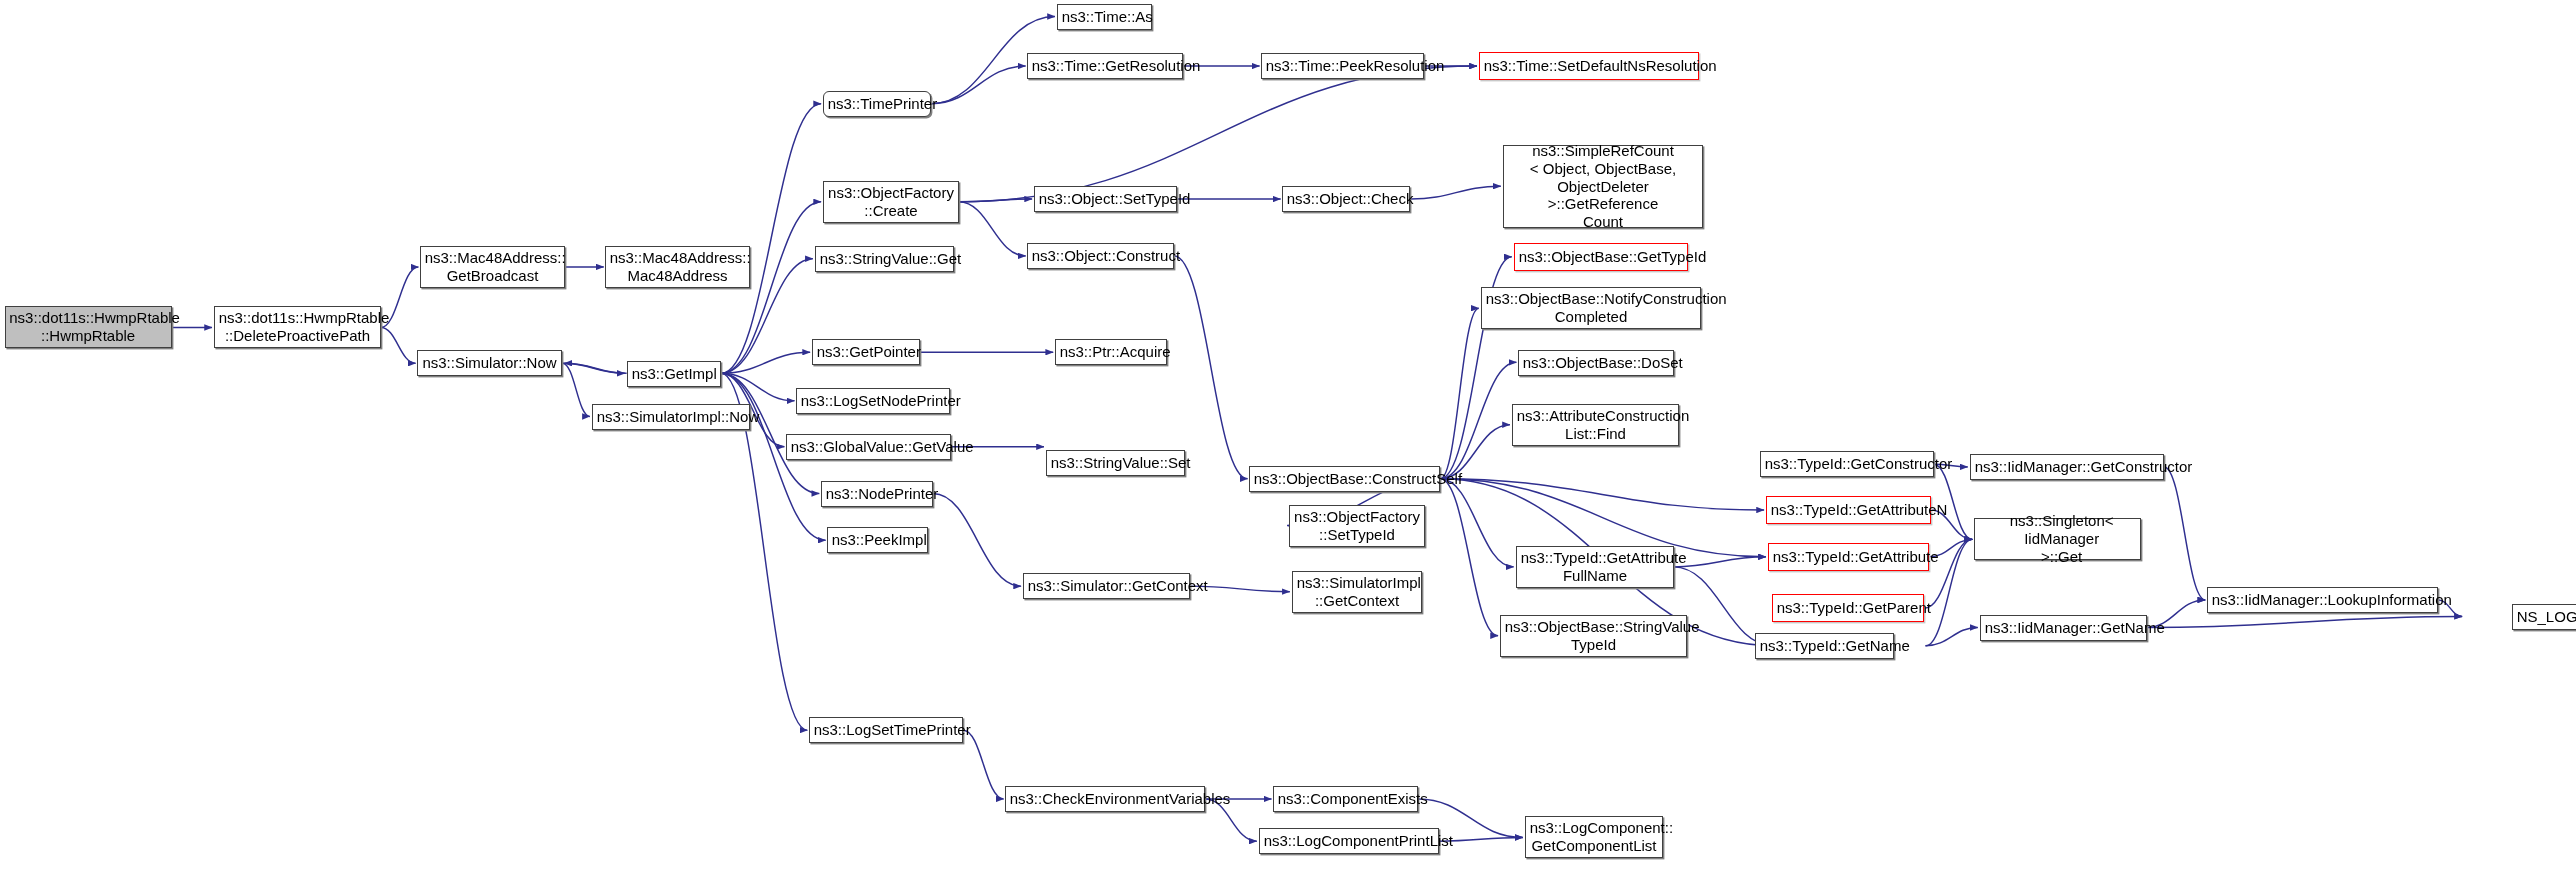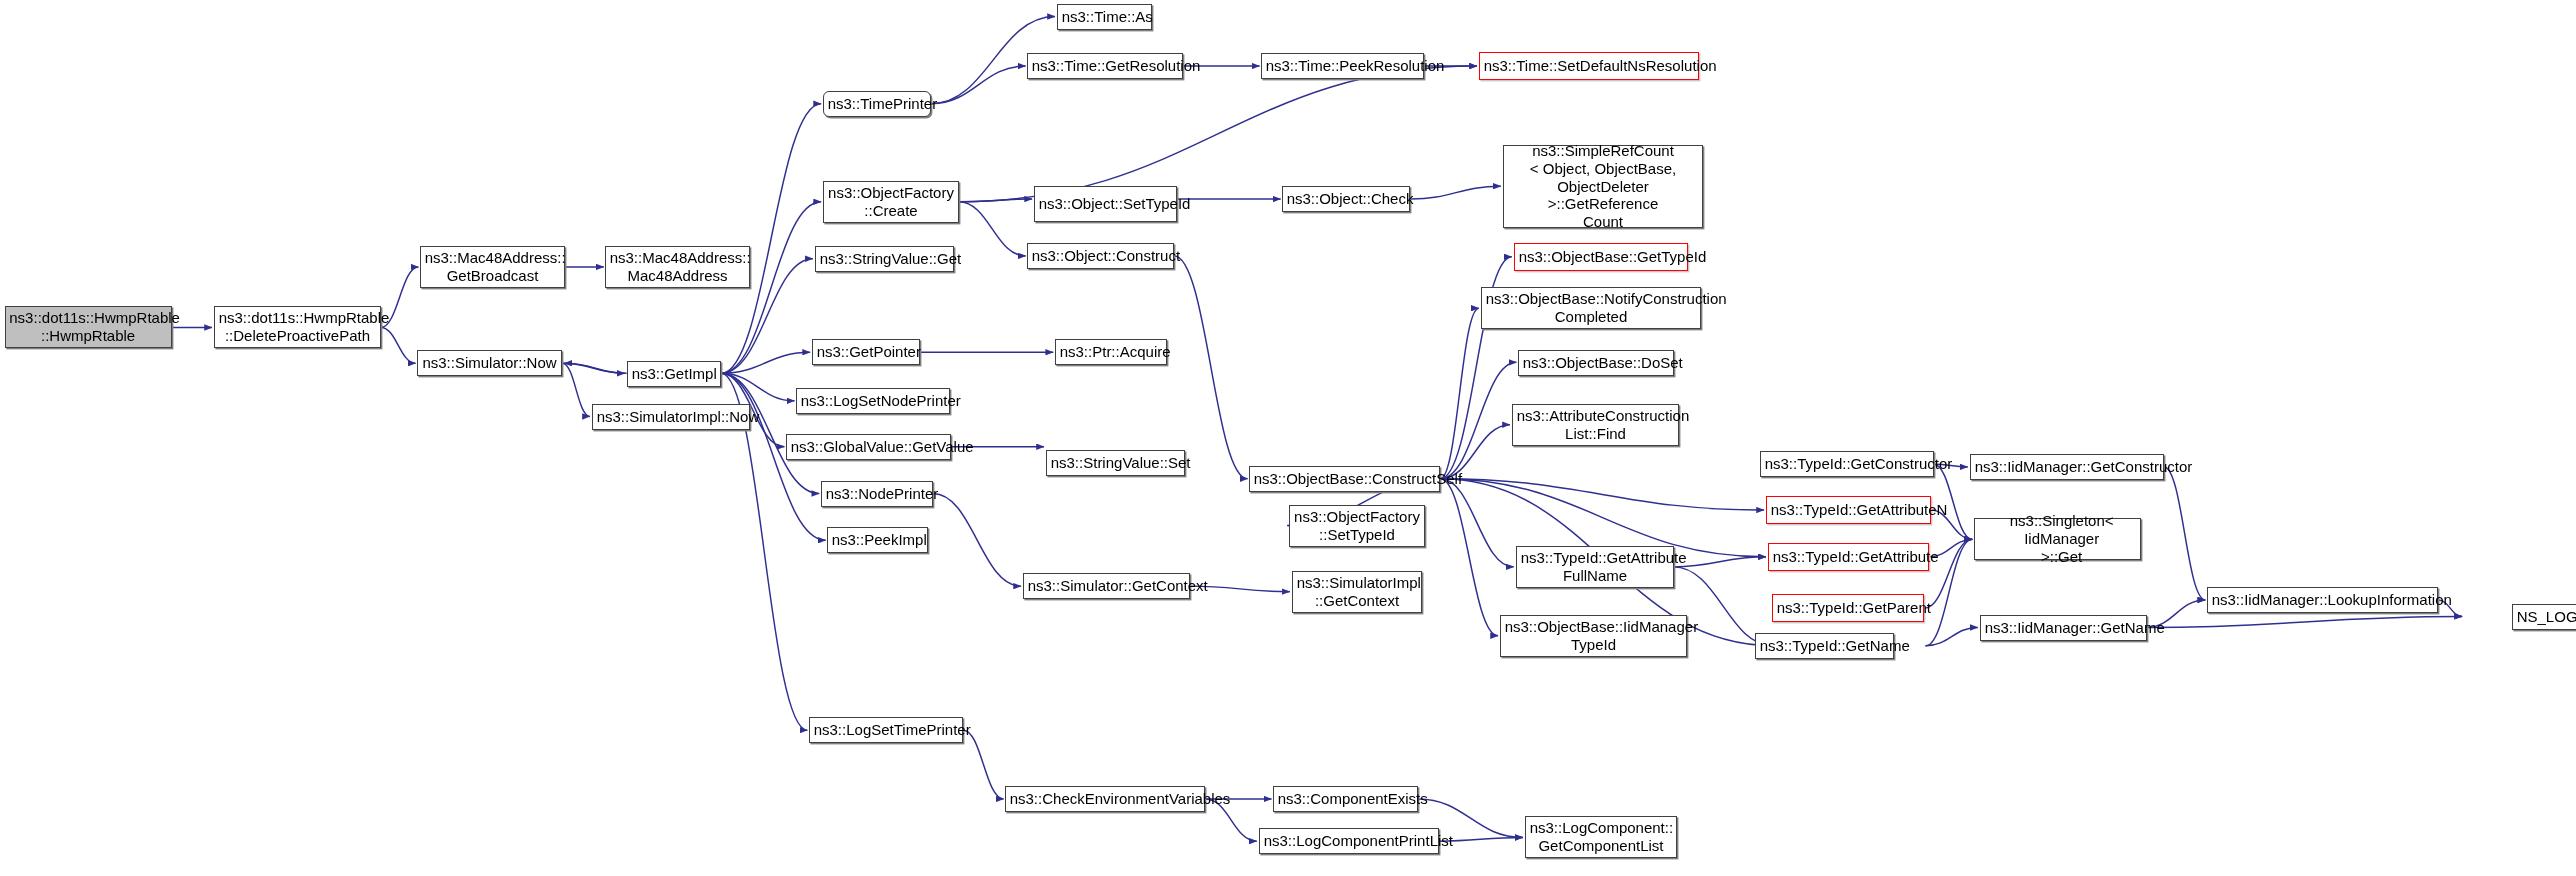--- a/index.html
+++ b/index.html
@@ -97,21 +97,21 @@
       <div class="node" style="left: 417px; top: 350px; width: 145px; height: 26px;"><span>ns3::Simulator::Now</span></div>
       <div class="node" style="left: 592px; top: 404px; width: 158px; height: 26px;"><span>ns3::SimulatorImpl::Now</span></div>
       <div class="node" style="left: 627px; top: 361px; width: 94px; height: 26px;"><span>ns3::GetImpl</span></div>
       <div class="node" style="left: 823px; top: 91px; width: 108px; height: 26px; border-radius: 6px;"><span>ns3::TimePrinter</span></div>
       <div class="node" style="left: 1057px; top: 3.7px; width: 95px; height: 26px;"><span>ns3::Time::As</span></div>
       <div class="node" style="left: 1027px; top: 53px; width: 156px; height: 26px; text-align: center;"><span>ns3::Time::GetResolution</span></div>
       <div class="node" style="left: 1261px; top: 53px; width: 163px; height: 26px;"><span>ns3::Time::PeekResolution</span></div>
       <div class="node hot" style="left: 1479px; top: 52px; width: 220px; height: 27.5px;"><span>ns3::Time::SetDefaultNsResolution</span></div>
       <div class="node" style="left: 823px; top: 181px; width: 136px; height: 42px;"><span>ns3::ObjectFactory
 ::Create</span></div>
-      <div class="node" style="left: 1034px; top: 186px; width: 143px; height: 36px; text-align: right;"><span>ns3::Object::SetTypeId</span></div>
+      <div class="node" style="left: 1034px; top: 186px; width: 143px; height: 26px; text-align: right;"><span>ns3::Object::SetTypeId</span></div>
       <div class="node" style="left: 1282px; top: 186px; width: 128px; height: 26px;"><span>ns3::Object::Check</span></div>
       <div class="node" style="left: 1503px; top: 145px; width: 200px; height: 83px;"><span>ns3::SimpleRefCount
 &lt; Object, ObjectBase,
 ObjectDeleter &gt;::GetReference
 Count</span></div>
       <div class="node" style="left: 815px; top: 246px; width: 139px; height: 26px;"><span>ns3::StringValue::Get</span></div>
       <div class="node" style="left: 1027px; top: 243px; width: 147px; height: 26px;"><span>ns3::Object::Construct</span></div>
       <div class="node hot" style="left: 1514px; top: 243px; width: 174px; height: 27.5px;"><span>ns3::ObjectBase::GetTypeId</span></div>
       <div class="node" style="left: 1481px; top: 287px; width: 220px; height: 42px;"><span>ns3::ObjectBase::NotifyConstruction
 Completed</span></div>
@@ -124,36 +124,36 @@
       <div class="node" style="left: 786px; top: 434px; width: 165px; height: 26px;"><span>ns3::GlobalValue::GetValue</span></div>
       <div class="node" style="left: 1046px; top: 434px; width: 139px; height: 26px; margin-top: 16px;"><span>ns3::StringValue::Set</span></div>
       <div class="node" style="left: 821px; top: 481px; width: 112px; height: 26px;"><span>ns3::NodePrinter</span></div>
       <div class="node" style="left: 827px; top: 527px; width: 101px; height: 26px;"><span>ns3::PeekImpl</span></div>
       <div class="node" style="left: 1023px; top: 573px; width: 167px; height: 26px;"><span>ns3::Simulator::GetContext</span></div>
       <div class="node" style="left: 1292px; top: 571px; width: 130px; height: 42px;"><span>ns3::SimulatorImpl
 ::GetContext</span></div>
       <div class="node" style="left: 1249px; top: 466px; width: 191px; height: 26px;"><span>ns3::ObjectBase::ConstructSelf</span></div>
       <div class="node" style="left: 1289px; top: 505px; width: 136px; height: 42px;"><span>ns3::ObjectFactory
 ::SetTypeId</span></div>
-      <div class="node" style="left: 1500px; top: 615px; width: 187px; height: 42px;"><span>ns3::ObjectBase::IidManager
+      <div class="node" style="left: 1500px; top: 615px; width: 187px; height: 42px;"><span>ns3::ObjectBase::StringValue
 TypeId</span></div>
       <div class="node" style="left: 1516px; top: 546px; width: 158px; height: 42px;"><span>ns3::TypeId::GetAttribute
 FullName</span></div>
       <div class="node" style="left: 1760px; top: 451px; width: 174px; height: 26px;"><span>ns3::TypeId::GetConstructor</span></div>
       <div class="node hot" style="left: 1766px; top: 496px; width: 165px; height: 27.5px;"><span>ns3::TypeId::GetAttributeN</span></div>
       <div class="node hot" style="left: 1768px; top: 543px; width: 161px; height: 27.5px;"><span>ns3::TypeId::GetAttribute</span></div>
       <div class="node hot" style="left: 1772px; top: 594px; width: 152px; height: 27.5px;"><span>ns3::TypeId::GetParent</span></div>
       <div class="node" style="left: 1755px; top: 633px; width: 139px; height: 26px;"><span>ns3::TypeId::GetName</span></div>
       <div class="node" style="left: 1970px; top: 454px; width: 194px; height: 26px;"><span>ns3::IidManager::GetConstructor</span></div>
       <div class="node" style="left: 1974px; top: 518px; width: 167px; height: 42px; padding-left: 12px;"><span>ns3::Singleton&lt; IidManager
 &gt;::Get</span></div>
       <div class="node" style="left: 1980px; top: 615px; width: 167px; height: 26px;"><span>ns3::IidManager::GetName</span></div>
       <div class="node" style="left: 2207px; top: 587px; width: 231px; height: 26px;"><span>ns3::IidManager::LookupInformation</span></div>
       <div class="node" style="left: 2464px; top: 604px; width: 110px; height: 26px; margin-left: 48px;"><span>NS_LOG_LOGIC</span></div>
       <div class="node" style="left: 809px; top: 717px; width: 154px; height: 26px;"><span>ns3::LogSetTimePrinter</span></div>
       <div class="node" style="left: 1005px; top: 786px; width: 200px; height: 26px;"><span>ns3::CheckEnvironmentVariables</span></div>
       <div class="node" style="left: 1273px; top: 786px; width: 145px; height: 26px;"><span>ns3::ComponentExists</span></div>
       <div class="node" style="left: 1259px; top: 828px; width: 180px; height: 26px;"><span>ns3::LogComponentPrintList</span></div>
-      <div class="node" style="left: 1525px; top: 816px; width: 152px; height: 42px;"><span>ns3::LogComponent::
+      <div class="node" style="left: 1525px; top: 816px; width: 138px; height: 42px;"><span>ns3::LogComponent::
 GetComponentList</span></div>
     </div>
 </div>
 
 
 </body></html>

